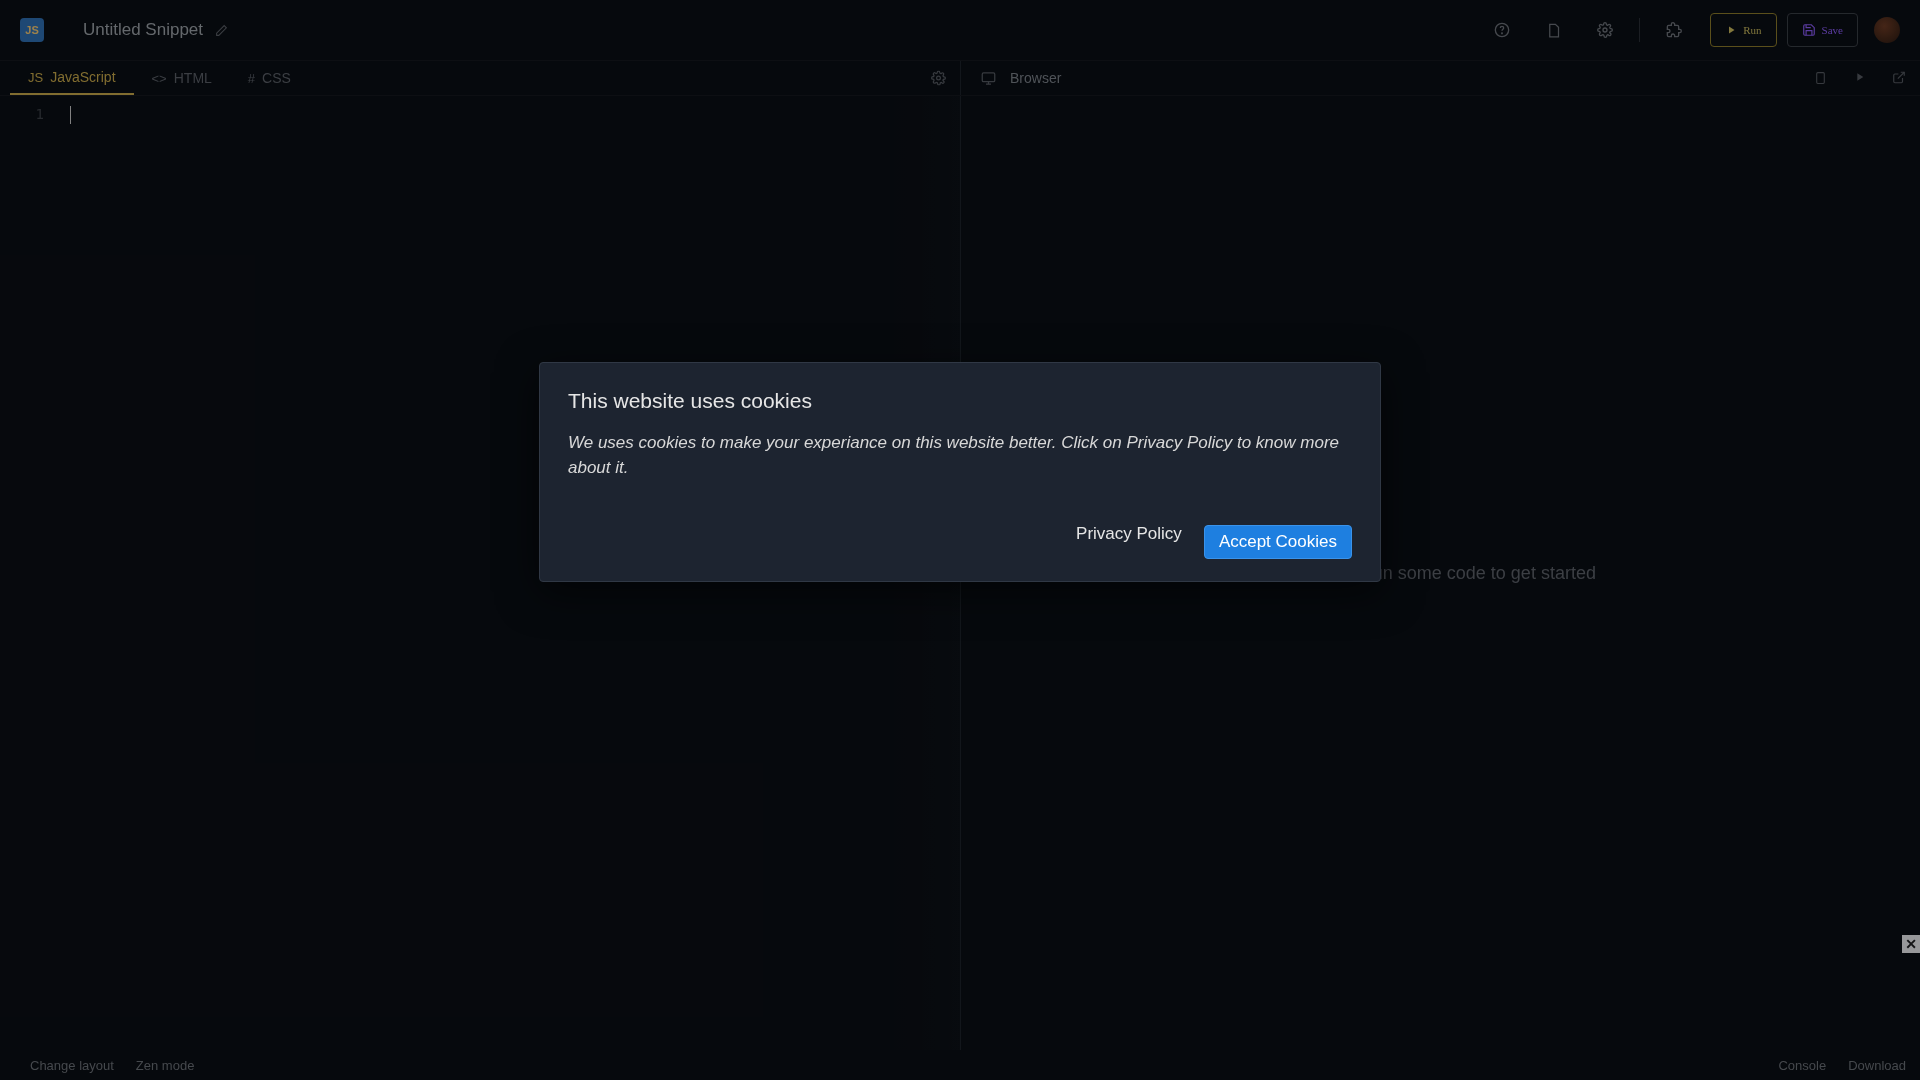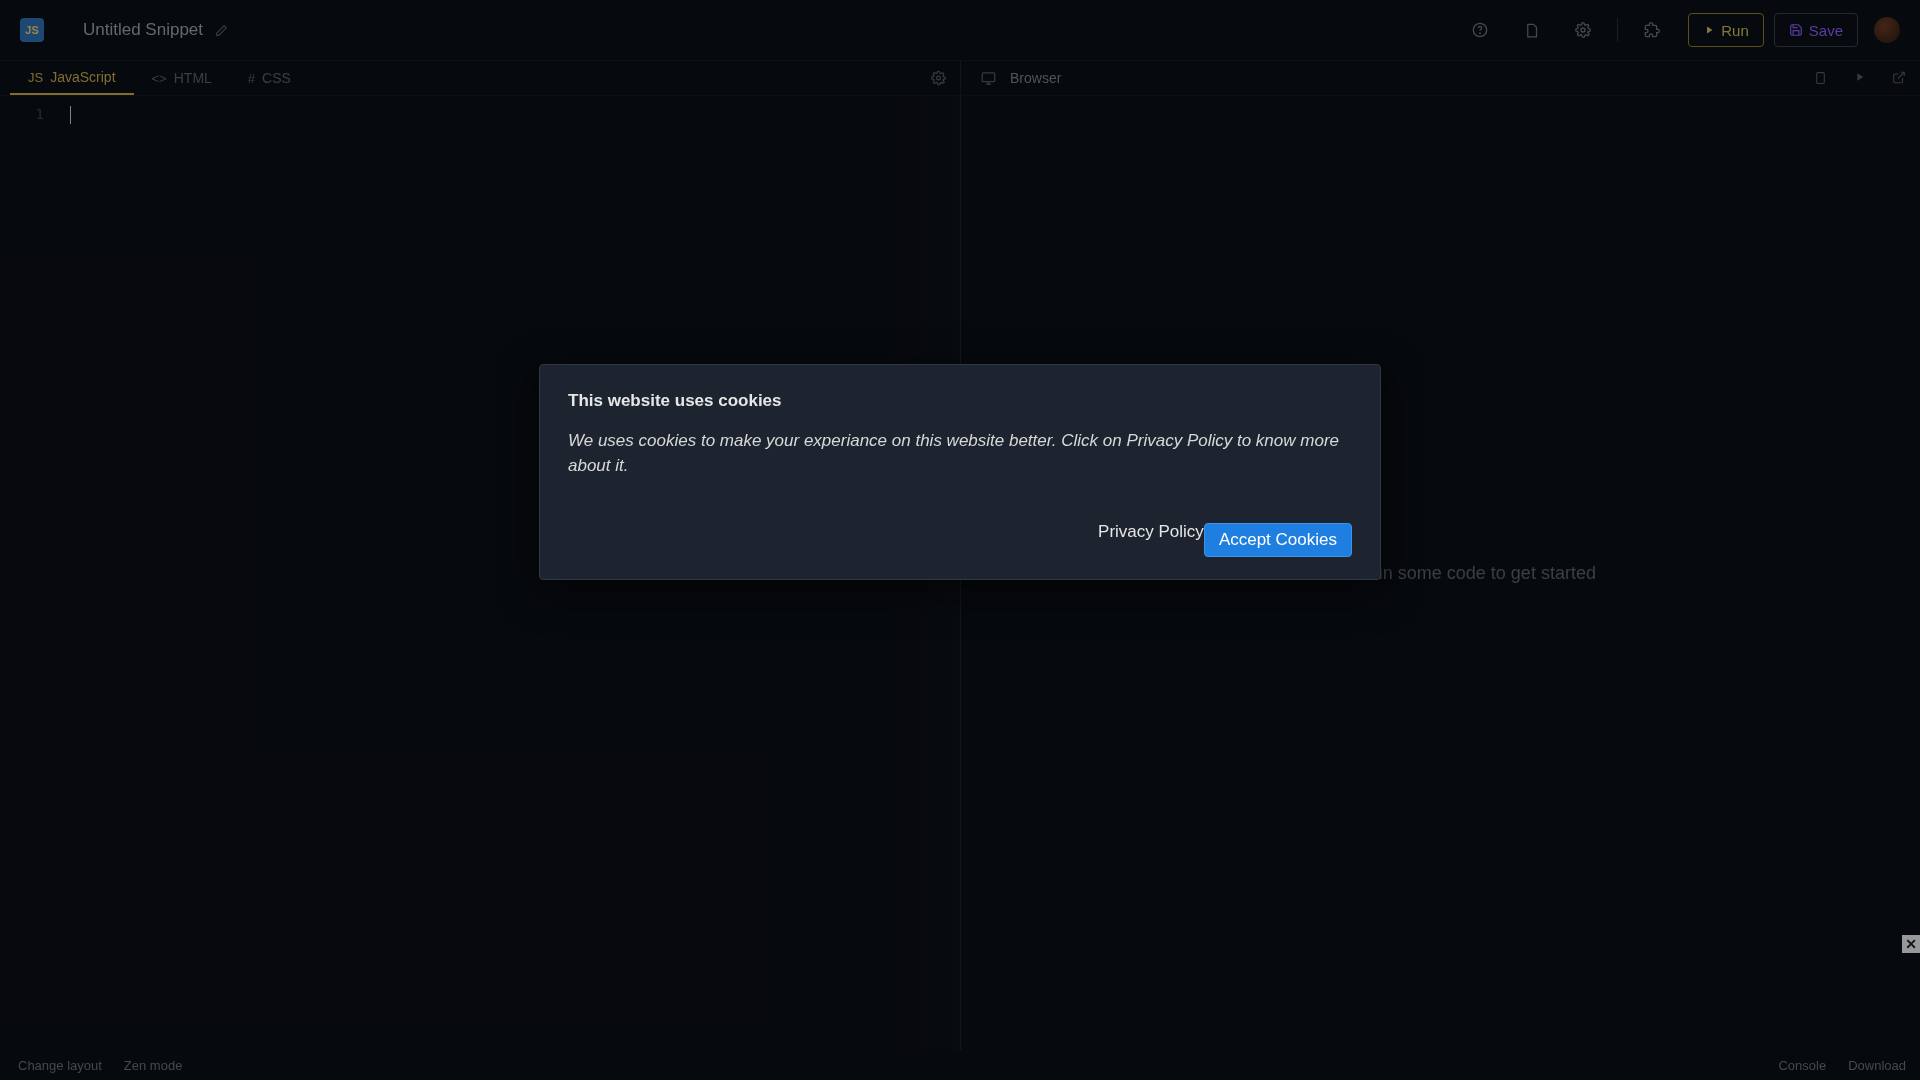--- a/index.html
+++ b/index.html
@@ -42,22 +42,22 @@
     margin: 0 18px; cursor: pointer;
     display: inline-flex; align-items: center; justify-content: center;
   }
   .hdr-sep {
     width: 1px; height: 24px; background: #2a2f36; margin: 0 8px;
   }
 
   .btn {
     display: inline-flex; align-items: center;
     height: 30px; padding: 16px 14px;
-    border-radius: 4px; font-size: 15px;
-    cursor: pointer; margin-left: 10px;
+    border-radius: 4px; font-size: 11px;
+    cursor: pointer; margin-left: 10px; font-family: Liberation Serif, serif;
   }
   .btn svg, .btn .glyph { margin-right: 6px; }
   .run-btn {
     border: 1px solid #8a7a2a; color: #c9b95e; background: transparent;
   }
   .save-btn {
     border: 1px solid #3a3f46; color: #8b5cf6; background: transparent;
   }
   .avatar {
     width: 26px; height: 26px; border-radius: 50%;
@@ -140,21 +140,21 @@
   }
 
   
   .pane-left::after {
     content:""; position:absolute; top:0; bottom:0; right:0;
     width:80px; background: linear-gradient(to right, rgba(255,255,255,0), rgba(255,255,255,0.01));
   }
 
   
   .footer {
-    position: absolute; bottom: 0; left: 4px; right: 0;
+    position: absolute; bottom: 0; left: 16px; right: 0;
     height: 30px;
     display: flex; align-items: center;
     padding: 0 14px;
     font-size: 13px; color: #6b7077;
     background: #0a0e14;
   }
   .footer .flink { margin-right: 22px; cursor: pointer; }
   .footer-spacer { flex: 1; }
 
   
@@ -167,30 +167,30 @@
     width: 842px;
     background: #1d2430;
     border: 1px solid #303845;
     border-radius: 4px;
     padding: 26px 28px 22px 28px;
     box-shadow: 0 10px 40px rgba(0,0,0,0.6);
     position: relative;
     top: -68px;
   }
   .modal h2 {
-    font-size: 17px; font-weight: 700; color: #e6e6e6;
+    font-size: 21px; font-weight: 400; color: #e6e6e6;
     margin-bottom: 18px;
   }
   .modal p {
     font-size: 17px; line-height: 1.45; color: #d8d8d8;
     margin-bottom: 28px;
     font-style: italic;
   }
   .modal-actions {
-    display: flex; justify-content: flex-end; align-items: center; 
+    display: flex; justify-content: flex-end; align-items: center; gap: 22px;
   }
   .privacy-link { color: #e6e6e6; font-size: 17px; cursor: pointer; }
   .accept-btn {
     background: #1e7fe0; color: #fff;
     border: 1px solid #3a93ea;
     padding: 6px 14px; border-radius: 4px;
     font-size: 17px; cursor: pointer; margin-top: 16px;
   }
 
   

